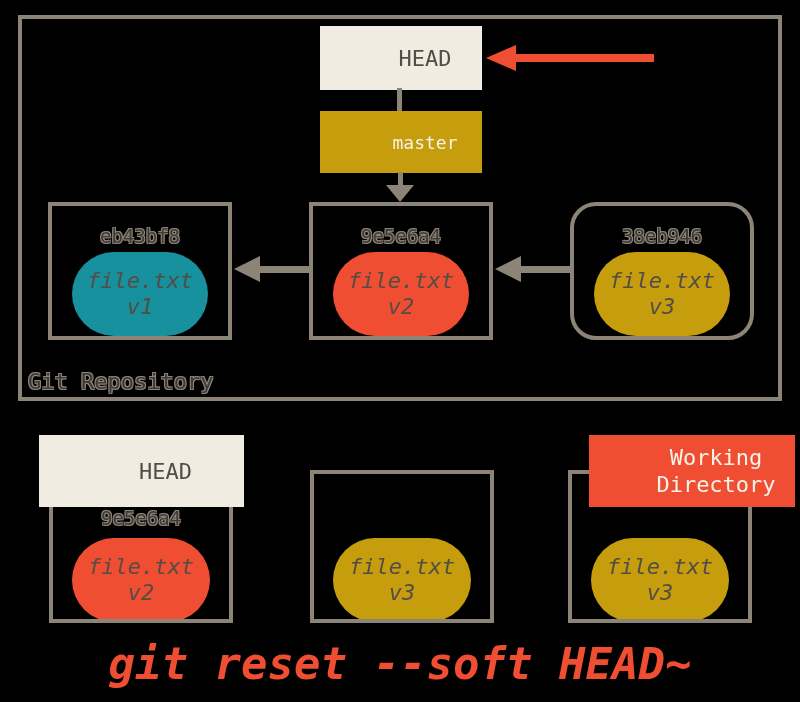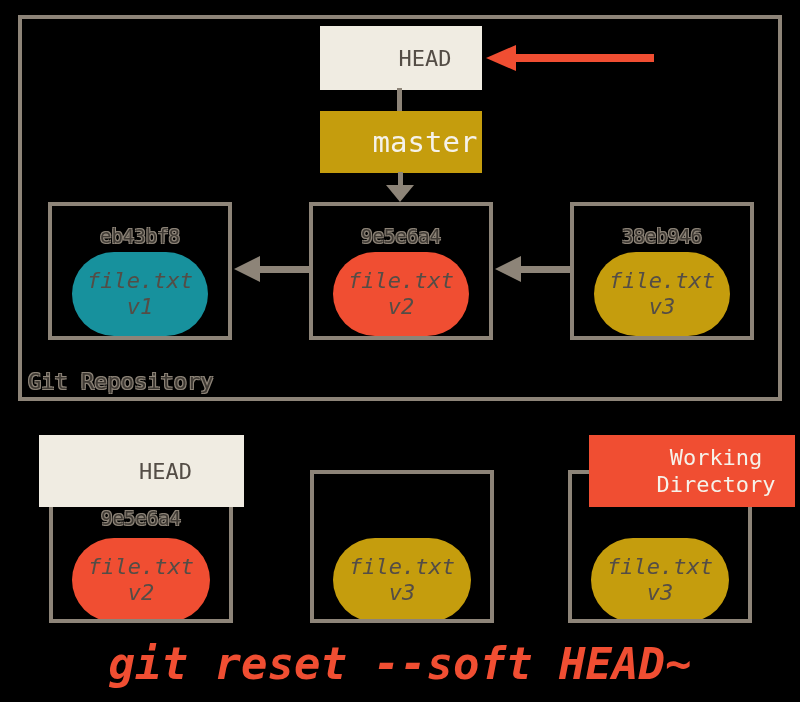--- a/index.html
+++ b/index.html
@@ -21,21 +21,21 @@
   .repo-label { left:28px; top:369px; font-size:22px; }
 
   .emboss {
     color:var(--hash_ink);
     text-shadow:-1px -1px 0 var(--frame), 1px -1px 0 var(--frame),
                 -1px 1px 0 var(--frame), 1px 1px 0 var(--frame);
   }
 
   
   .head-box  { left:320px; top:26px;  width:162px; height:64px; background:var(--cream); color:var(--ink); font-size:22px; }
-  .master-box{ left:320px; top:111px; width:162px; height:62px; background:var(--gold);  color:var(--light); font-size:29px; }
+  .master-box{ left:320px; top:111px; width:162px; height:62px; background:var(--gold);  color:var(--light); font-size:18px; }
 
   
   .red-arrow-head { left:486px; top:45px; width:0; height:0;
     border-top:13px solid transparent; border-bottom:13px solid transparent;
     border-right:30px solid var(--red); }
   .red-arrow-shaft{ left:514px; top:54px; width:140px; height:8px; background:var(--red); }
 
   
   .line-head-master { left:397px; top:88px; width:5px; height:24px; background:var(--frame); }
   .down-shaft { left:398px; top:172px; width:5px; height:15px; background:var(--frame); }
@@ -45,21 +45,21 @@
   .h-arrow-head { top:256px; width:0; height:0;
     border-top:13px solid transparent; border-bottom:13px solid transparent;
     border-right:26px solid var(--frame); }
   .h-arrow-shaft{ top:266px; width:51px; height:7px; background:var(--frame); }
   .a1-head{ left:234px; } .a1-shaft{ left:258px; }
   .a2-head{ left:495px; } .a2-shaft{ left:519px; }
 
   
   .commit-box { top:202px; width:184px; height:138px; border:4px solid var(--frame);
     display:flex; flex-direction:column; align-items:center; padding-top:19px; }
-  .c1{ left:48px; } .c2{ left:309px; } .c3{ left:570px; }
+  .c1{ left:48px; } .c2{ left:309px; } .c3{ left:570px;border-radius:26px; }
   .hash { font-size:19px; line-height:22px; }
 
   .blob { width:136px; height:84px; border-radius:42px; margin-top:5px;
     display:flex; flex-direction:column; align-items:center; justify-content:center;
     font-size:22px; line-height:26px; color:var(--ink);font-style:italic; }
   .blob.teal{ background:var(--teal); } .blob.red{ background:var(--red); } .blob.gold{ background:var(--gold); }
 
   
   .area-box { top:470px; width:184px; height:153px; border:4px solid var(--frame); z-index:1; }
   .bL{ left:49px; } .bM{ left:310px; } .bR{ left:568px; }

